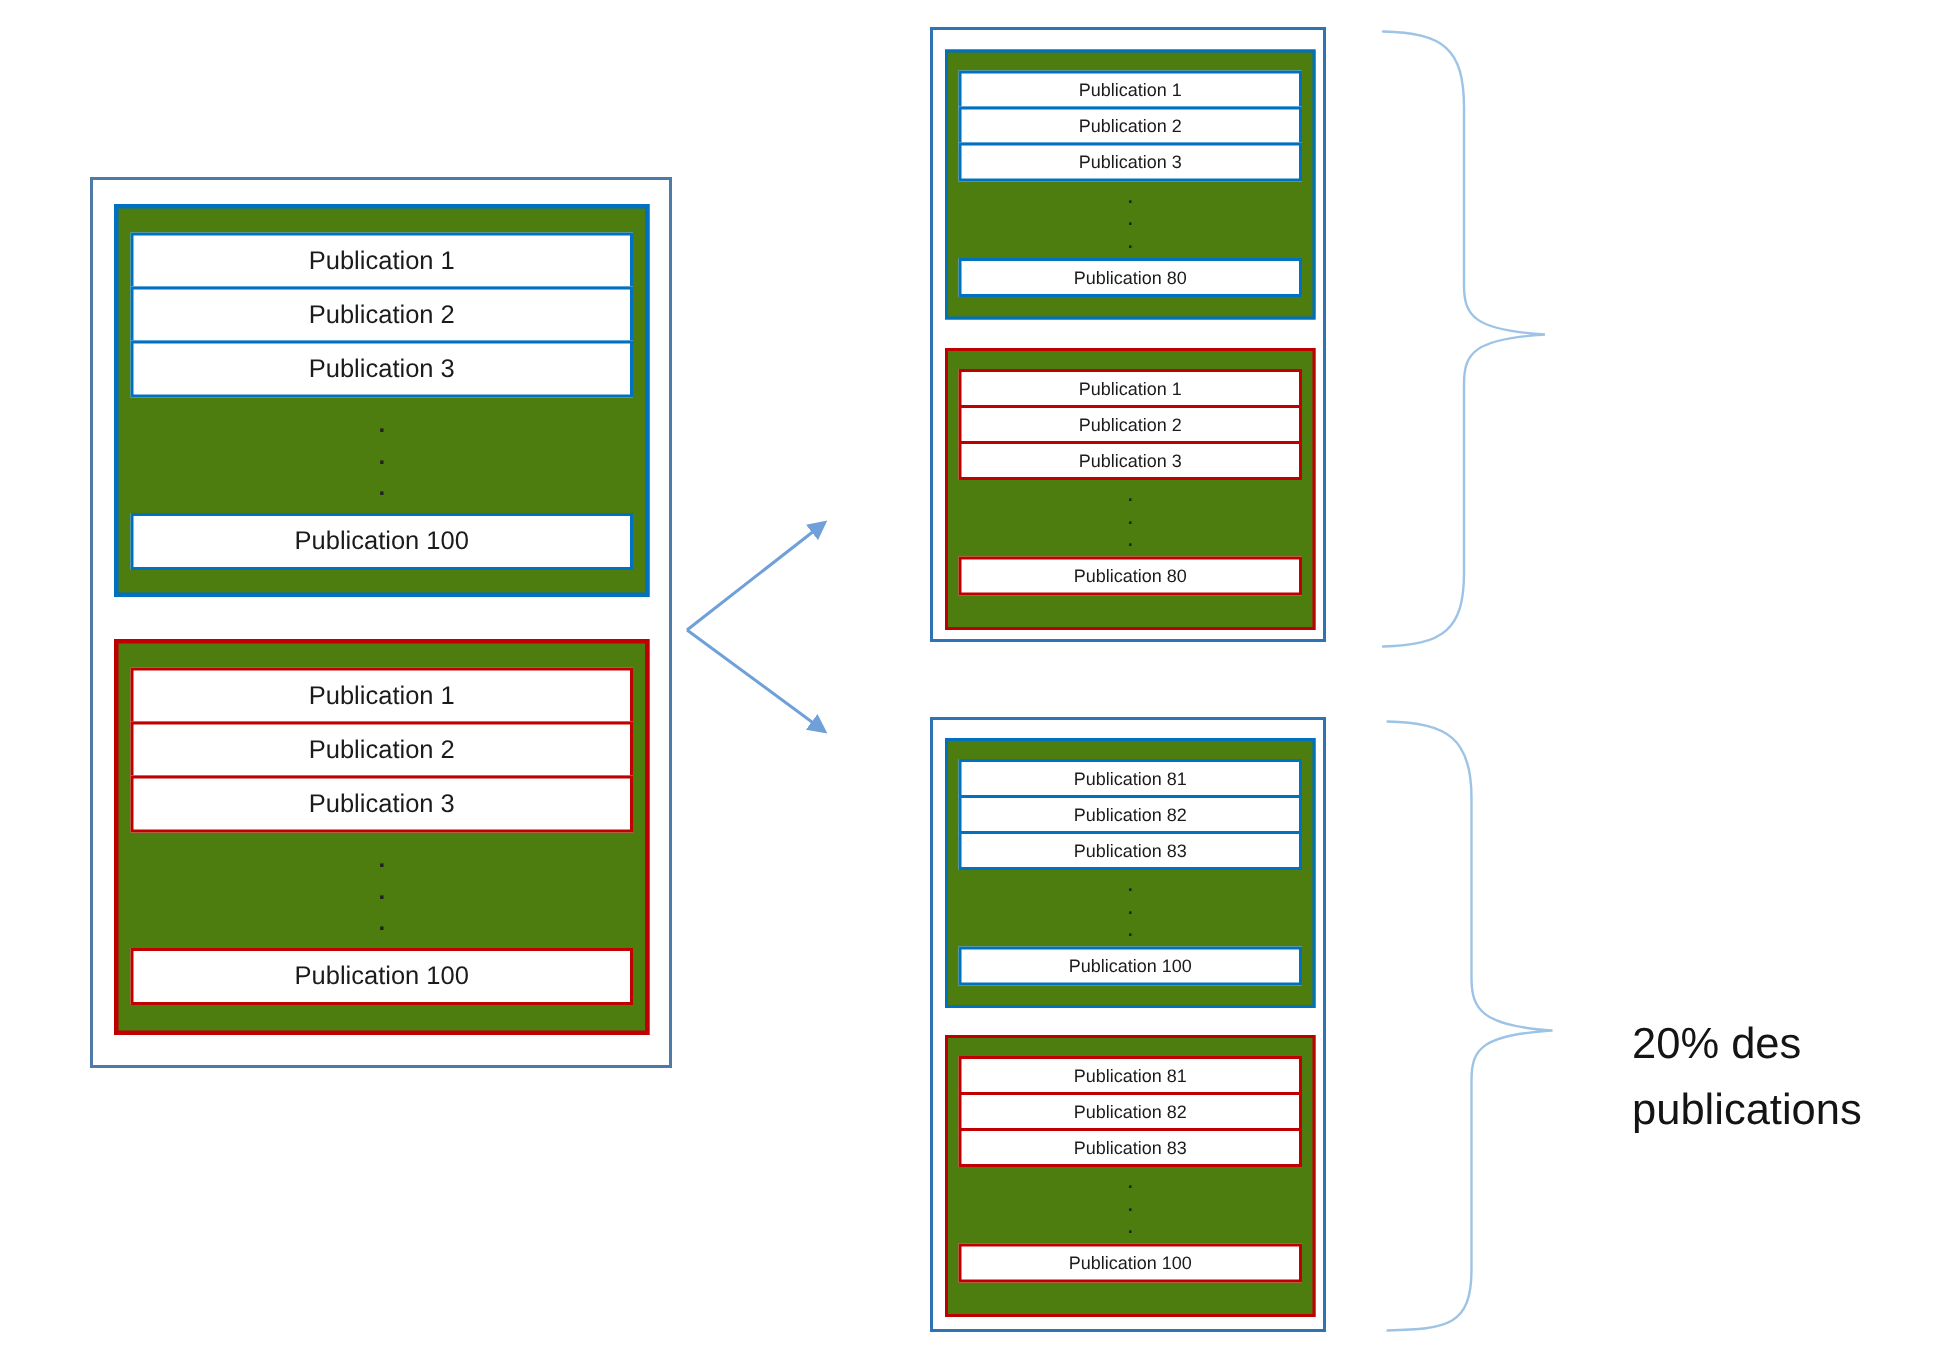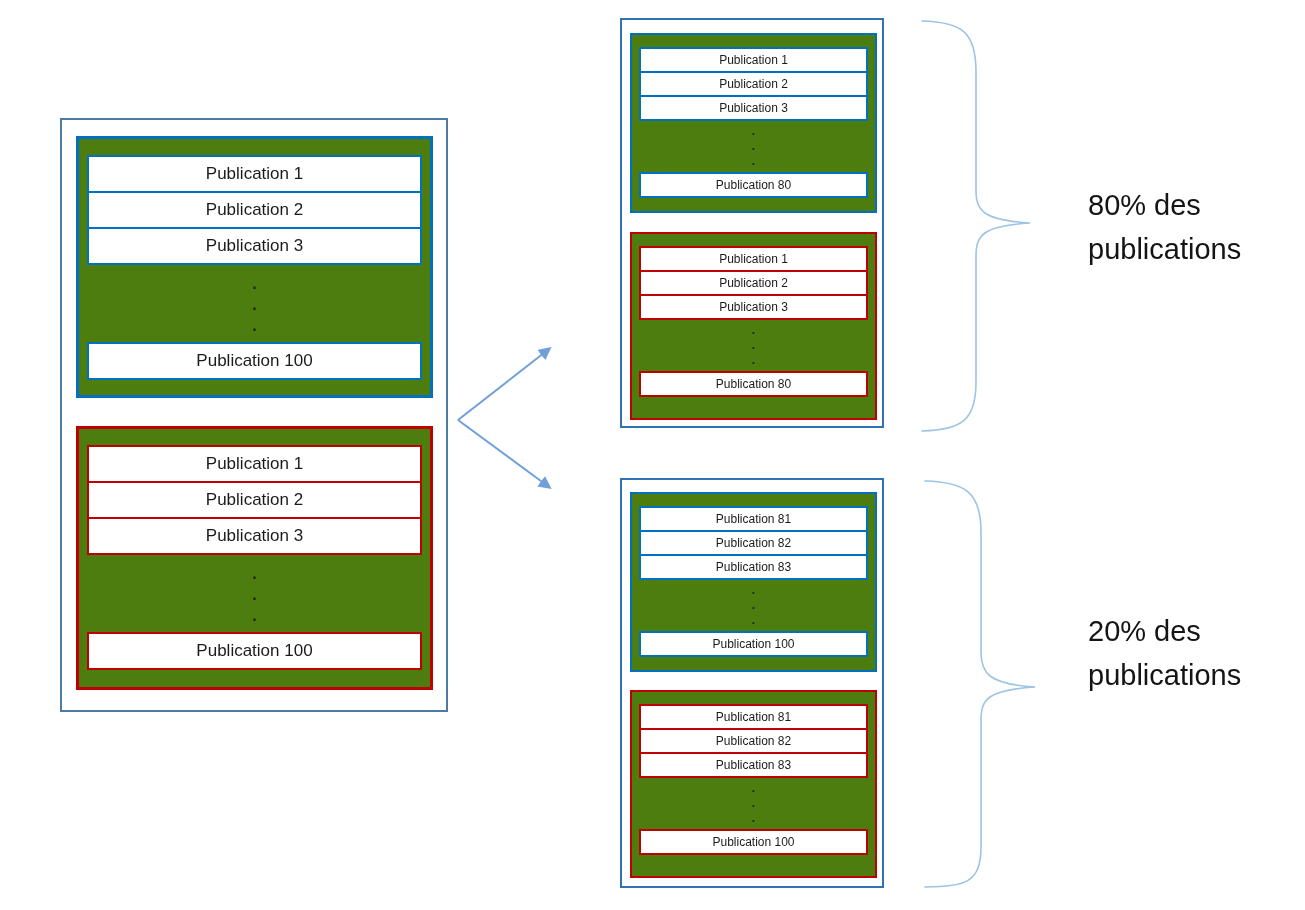--- a/index.html
+++ b/index.html
@@ -133,17 +133,16 @@
     <div class="row last">Publication 100</div>
   </div>
 
   <svg style="left:915px;top:10px;" width="130" height="890" viewBox="915 10 130 890">
     <path d="M922 21 C962 22 976 32 976 72 L976 190 C976 211 983 220 1030 223
              C983 226 976 235 976 256 L976 382 C976 420 962 430 922 431" stroke="var(--brace)" stroke-width="1.6" fill="none" stroke-linecap="round"></path>
     <path d="M925 481 C965 482 981 492 981 532 L981 652 C981 673 988 684 1035 687
              C988 690 981 699 981 720 L981 846 C981 884 965 886 925 887" stroke="var(--brace)" stroke-width="1.6" fill="none" stroke-linecap="round"></path>
   </svg>
 
-  <div class="share-label" style="left:1088px;top:184px;">80% des publications</div>
 
-  <div class="share-label" style="left:1088px;top:610px;">20% des publications</div>
+  <div class="share-label" style="left:1088px;top:675px;">20% des publications</div>
 
 </div>
 
 </body></html>

